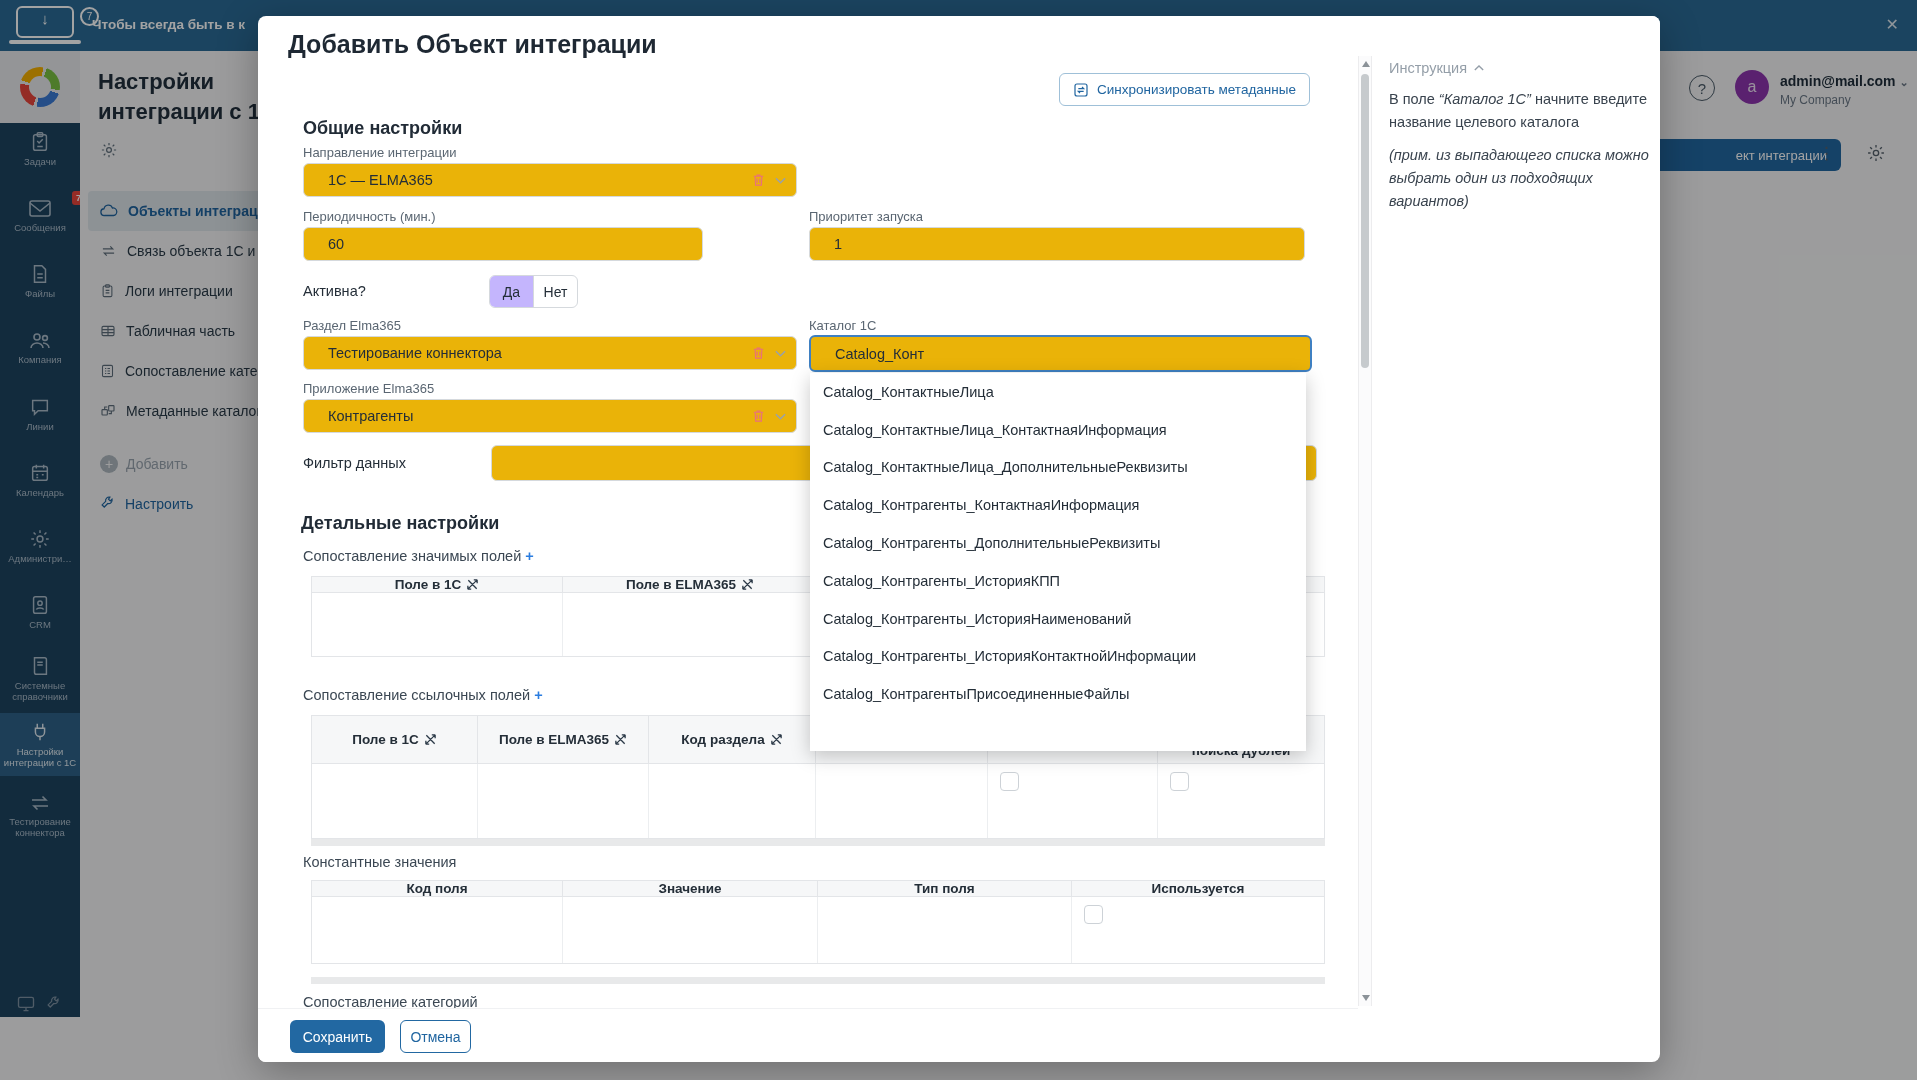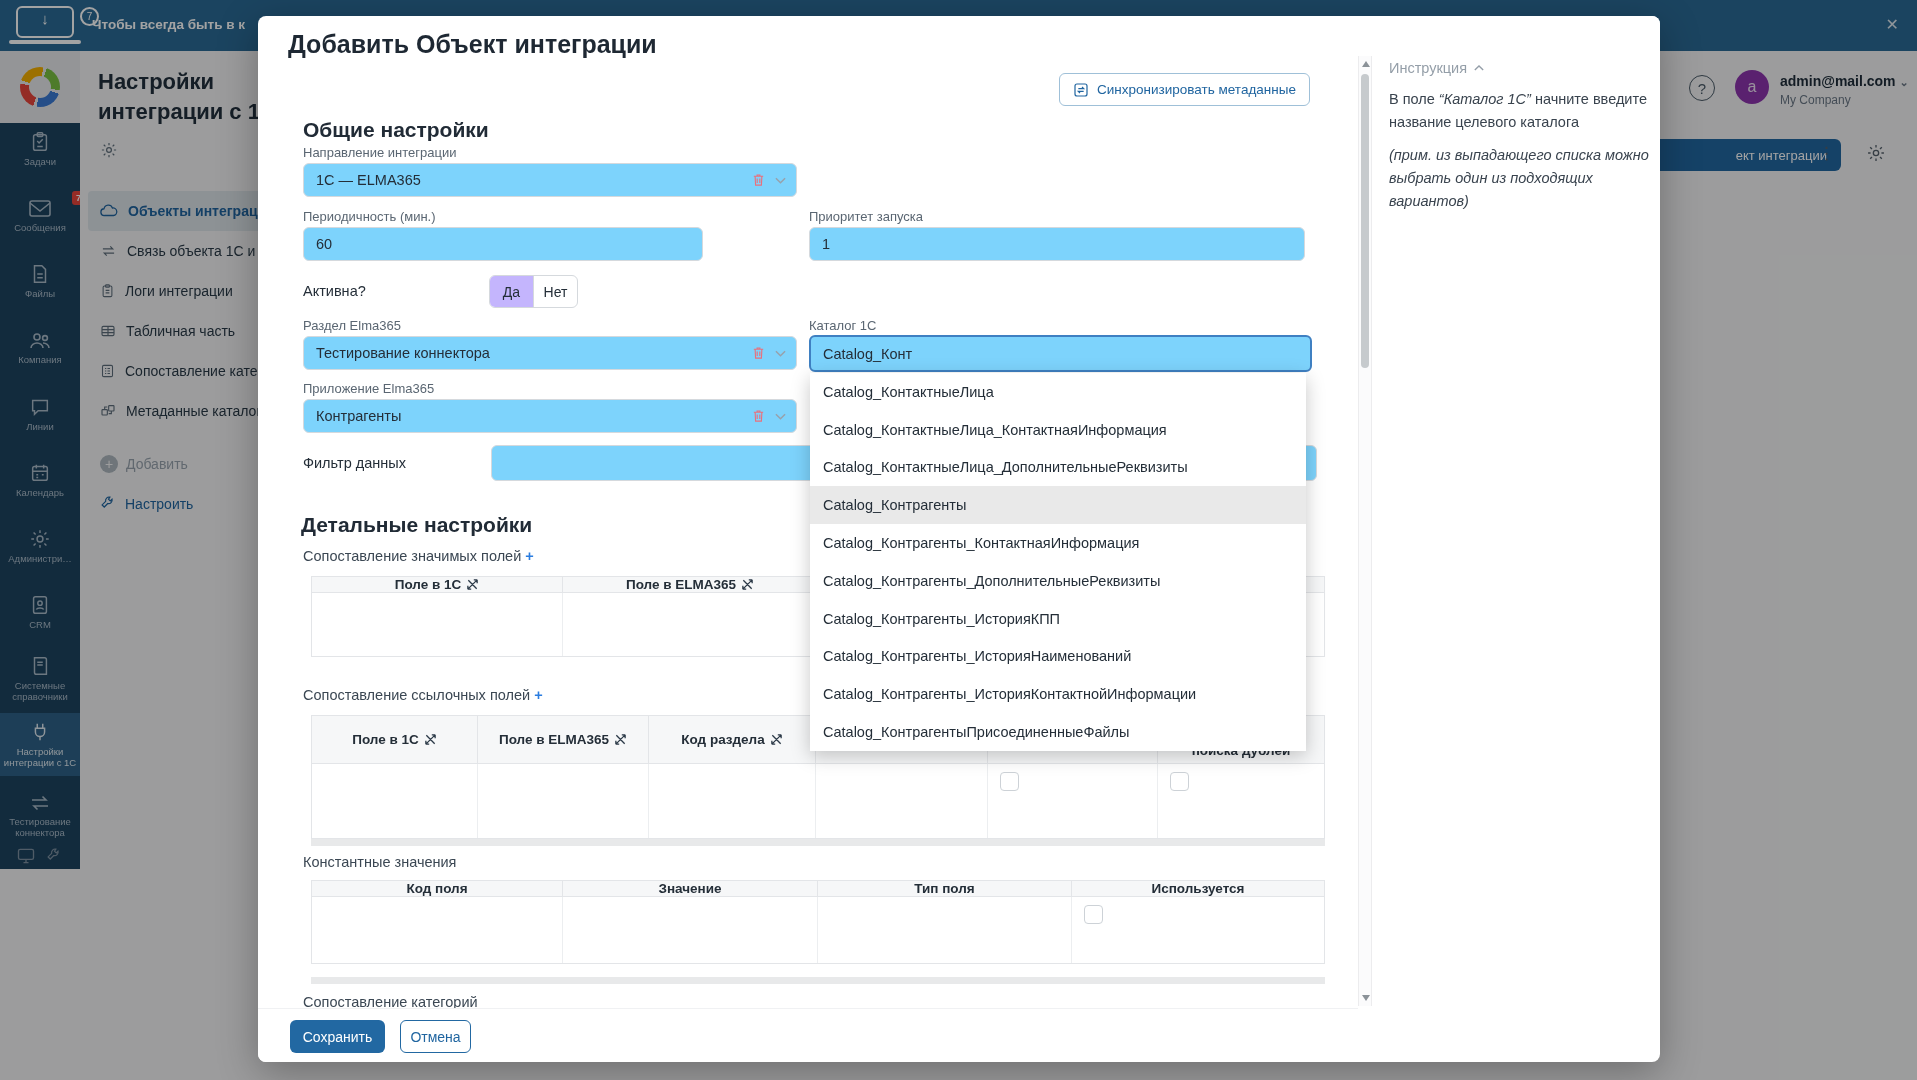--- a/index.html
+++ b/index.html
@@ -11,21 +11,21 @@
   .banner { position:absolute; left:0; top:0; width:1917px; height:51px; background:#2b6b96; z-index:1; }
   .banner-msg { position:absolute; left:92px; top:17px; color:#fff; font-size:13.5px; font-weight:bold; white-space:nowrap;text-align:right; }
   .banner-close { position:absolute; right:18px; top:15px; color:#dfe9f1; font-size:16px; cursor:pointer; }
   .laptop { position:absolute; left:16px; top:6px; width:58px; height:32px; border:2px solid #fff; border-radius:6px; }
   .laptop-base { position:absolute; left:9px; top:40px; width:72px; height:4px; background:#fff; border-radius:2px; }
   .laptop-arrow { position:absolute; left:50%; top:3px; transform:translateX(-50%); color:#fff; font-size:15px; line-height:1; }
   .laptop-badge { position:absolute; left:62px; top:-1px; width:19px; height:19px; border:2px solid #fff; border-radius:50%;
     background:#2b6b96; color:#fff; font-size:10px; display:flex; align-items:center; justify-content:center; }
 
   
-  .sidebar { position:absolute; left:0; top:51px; width:80px; height:818px; background:#1d4460; z-index:1; }
+  .sidebar { position:absolute; left:0; top:51px; width:80px; height:966px; background:#1d4460; z-index:1; }
   .logo-wrap { position:absolute; left:0; top:0; width:80px; height:72px; background:#e8eaec; display:flex; align-items:center; justify-content:center; }
   .elma-logo { width:40px; height:40px; border-radius:50%;
     background:conic-gradient(from 200deg,#e8453c 0 22%,transparent 22% 25%,#f5b000 25% 47%,transparent 47% 50%,#7ac143 50% 72%,transparent 72% 75%,#3a7bd5 75% 97%,transparent 97% 100%); position:relative; }
   .elma-logo:after { content:""; position:absolute; left:9px; top:9px; width:22px; height:22px; border-radius:50%; background:#e8eaec; }
   .sb-item { position:absolute; left:0; width:80px; display:flex; flex-direction:column; align-items:center; gap:3px; cursor:pointer; }
   .sb-item svg { display:block; }
   .sb-lbl { color:#a9bac8; font-size:9.5px; text-align:center; line-height:11px; max-width:74px; }
   .sb-item.active { background:#2e6288; padding:8px 0; }
   .sb-badge { position:absolute; top:-6px; left:44px; background:#e8453c; color:#fff; font-size:9px; font-weight:bold;
     padding:2px 4px; border-radius:3px; }
@@ -57,25 +57,25 @@
   .dim { position:absolute; inset:0; background:rgba(0,0,0,0.36); z-index:5; }
 
   
   .modal { position:absolute; left:258px; top:16px; width:1402px; height:1046px; background:#fff; border-radius:8px; z-index:10;
     box-shadow:0 10px 40px rgba(0,0,0,.3); }
   .m-title { position:absolute; left:30px; top:14px; font-size:25px; font-weight:600; color:#1e2833; }
   .m-expand { position:absolute; left:1327px; top:13px; cursor:pointer; }
   .m-close { position:absolute; left:1352px; top:8px; font-size:24px; color:#39424c; cursor:pointer; }
   .sync-btn { position:absolute; left:801px; top:57px; width:251px; height:33px; border:1px solid #9fc0d8; border-radius:6px;
     background:#fff; color:#2065a0; font-size:13.5px; display:flex; align-items:center; justify-content:center; gap:8px; cursor:pointer; }
-  .sec-h { position:absolute; font-size:21px; font-weight:bold; color:#212b36; }
+  .sec-h { position:absolute; font-size:18px; font-weight:bold; color:#212b36; }
   .lbl { position:absolute; font-size:13px; color:#5a6672; }
   .row-lbl { position:absolute; font-size:14.5px; color:#242e38; }
-  .inp { position:absolute; height:34px; border:1px solid #d5d9dd; border-radius:6px; background:#7dd3fc; font-size:14.5px; color:#242e38;
-    display:flex; align-items:center; padding:0 12px; }
+  .inp { position:absolute; height:34px; border:1px solid #d5d9dd; border-radius:6px; background:#eab308; font-size:14.5px; color:#242e38;
+    display:flex; align-items:center; padding:0 24px; }
   .inp.focused { border:2px solid #3f80c2; }
   .sel-icons { position:absolute; right:10px; display:flex; align-items:center; gap:9px; }
   .toggle { position:absolute; left:231px; top:259px; width:89px; height:33px; border:1px solid #d5d9dd; border-radius:6px;
     display:flex; overflow:hidden; background:#fff; }
   .tg { flex:1; display:flex; align-items:center; justify-content:center; font-size:14px; color:#242e38; cursor:pointer; }
   .tg.on { background:#c4b5fd; }
   .tg + .tg { border-left:1px solid #d5d9dd; }
   .map-lbl { position:absolute; font-size:14.5px; color:#3b4753; }
   .plus { color:#2b7de0; font-weight:bold; cursor:pointer; }
 
@@ -519,21 +519,20 @@
           </svg>
       </div>
       <p class="instr-p1"><span>В поле </span><i>“Каталог 1С”</i><span> начните введите название целевого каталога</span></p>
       <p class="instr-p2">(прим. из выпадающего списка можно выбрать один из подходящих вариантов)</p>
     </div>
 
     <div class="dd">
       <div class="dd-item">Catalog_КонтактныеЛица</div>
       <div class="dd-item">Catalog_КонтактныеЛица_КонтактнаяИнформация</div>
       <div class="dd-item">Catalog_КонтактныеЛица_ДополнительныеРеквизиты</div>
-      <div class="dd-item hl">Catalog_Контрагенты</div>
       <div class="dd-item">Catalog_Контрагенты_КонтактнаяИнформация</div>
       <div class="dd-item">Catalog_Контрагенты_ДополнительныеРеквизиты</div>
       <div class="dd-item">Catalog_Контрагенты_ИсторияКПП</div>
       <div class="dd-item">Catalog_Контрагенты_ИсторияНаименований</div>
       <div class="dd-item">Catalog_Контрагенты_ИсторияКонтактнойИнформации</div>
       <div class="dd-item">Catalog_КонтрагентыПрисоединенныеФайлы</div>
     </div>
   </div>
 
 </div>

